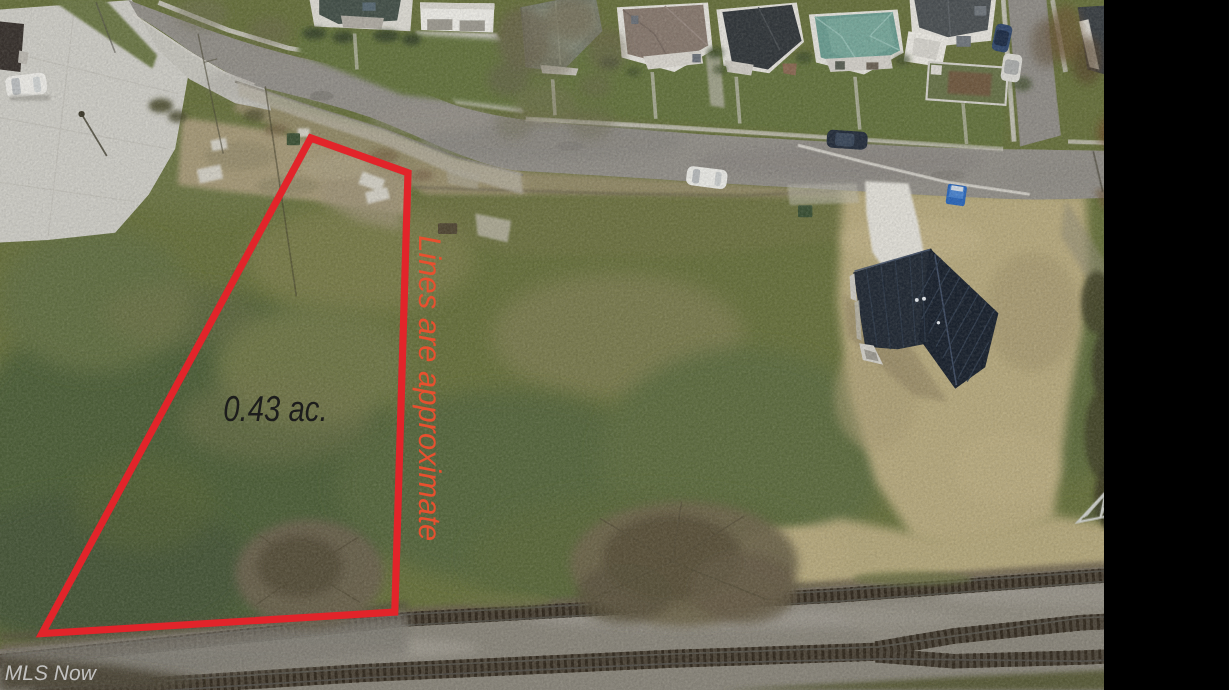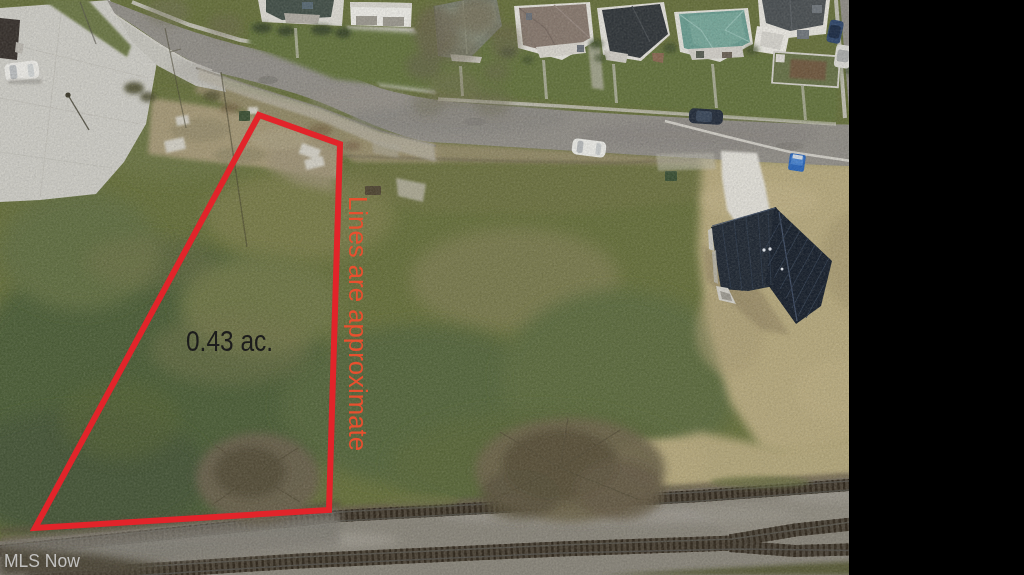--- a/index.html
+++ b/index.html
@@ -1,16 +1,16 @@
 <!DOCTYPE html>
 <html><head>
 <meta charset="utf-8">
 <style>
   html,body{margin:0;padding:0;background:#000;}
-  .page{width:849px;height:575px;overflow:hidden;position:relative;font-family:"Liberation Sans",sans-serif;}
+  .page{width:920px;height:575px;overflow:hidden;position:relative;font-family:"Liberation Sans",sans-serif;font-style:italic;}
   svg{display:block;}
 </style>
 </head>
 <body>
 <div class="page">
 <svg width="1024" height="575" viewBox="0 0 1024 575">
 <defs>
   <filter id="b1" x="-30%" y="-30%" width="160%" height="160%">
           <feGaussianBlur stdDeviation="1"></feGaussianBlur>
         </filter>

